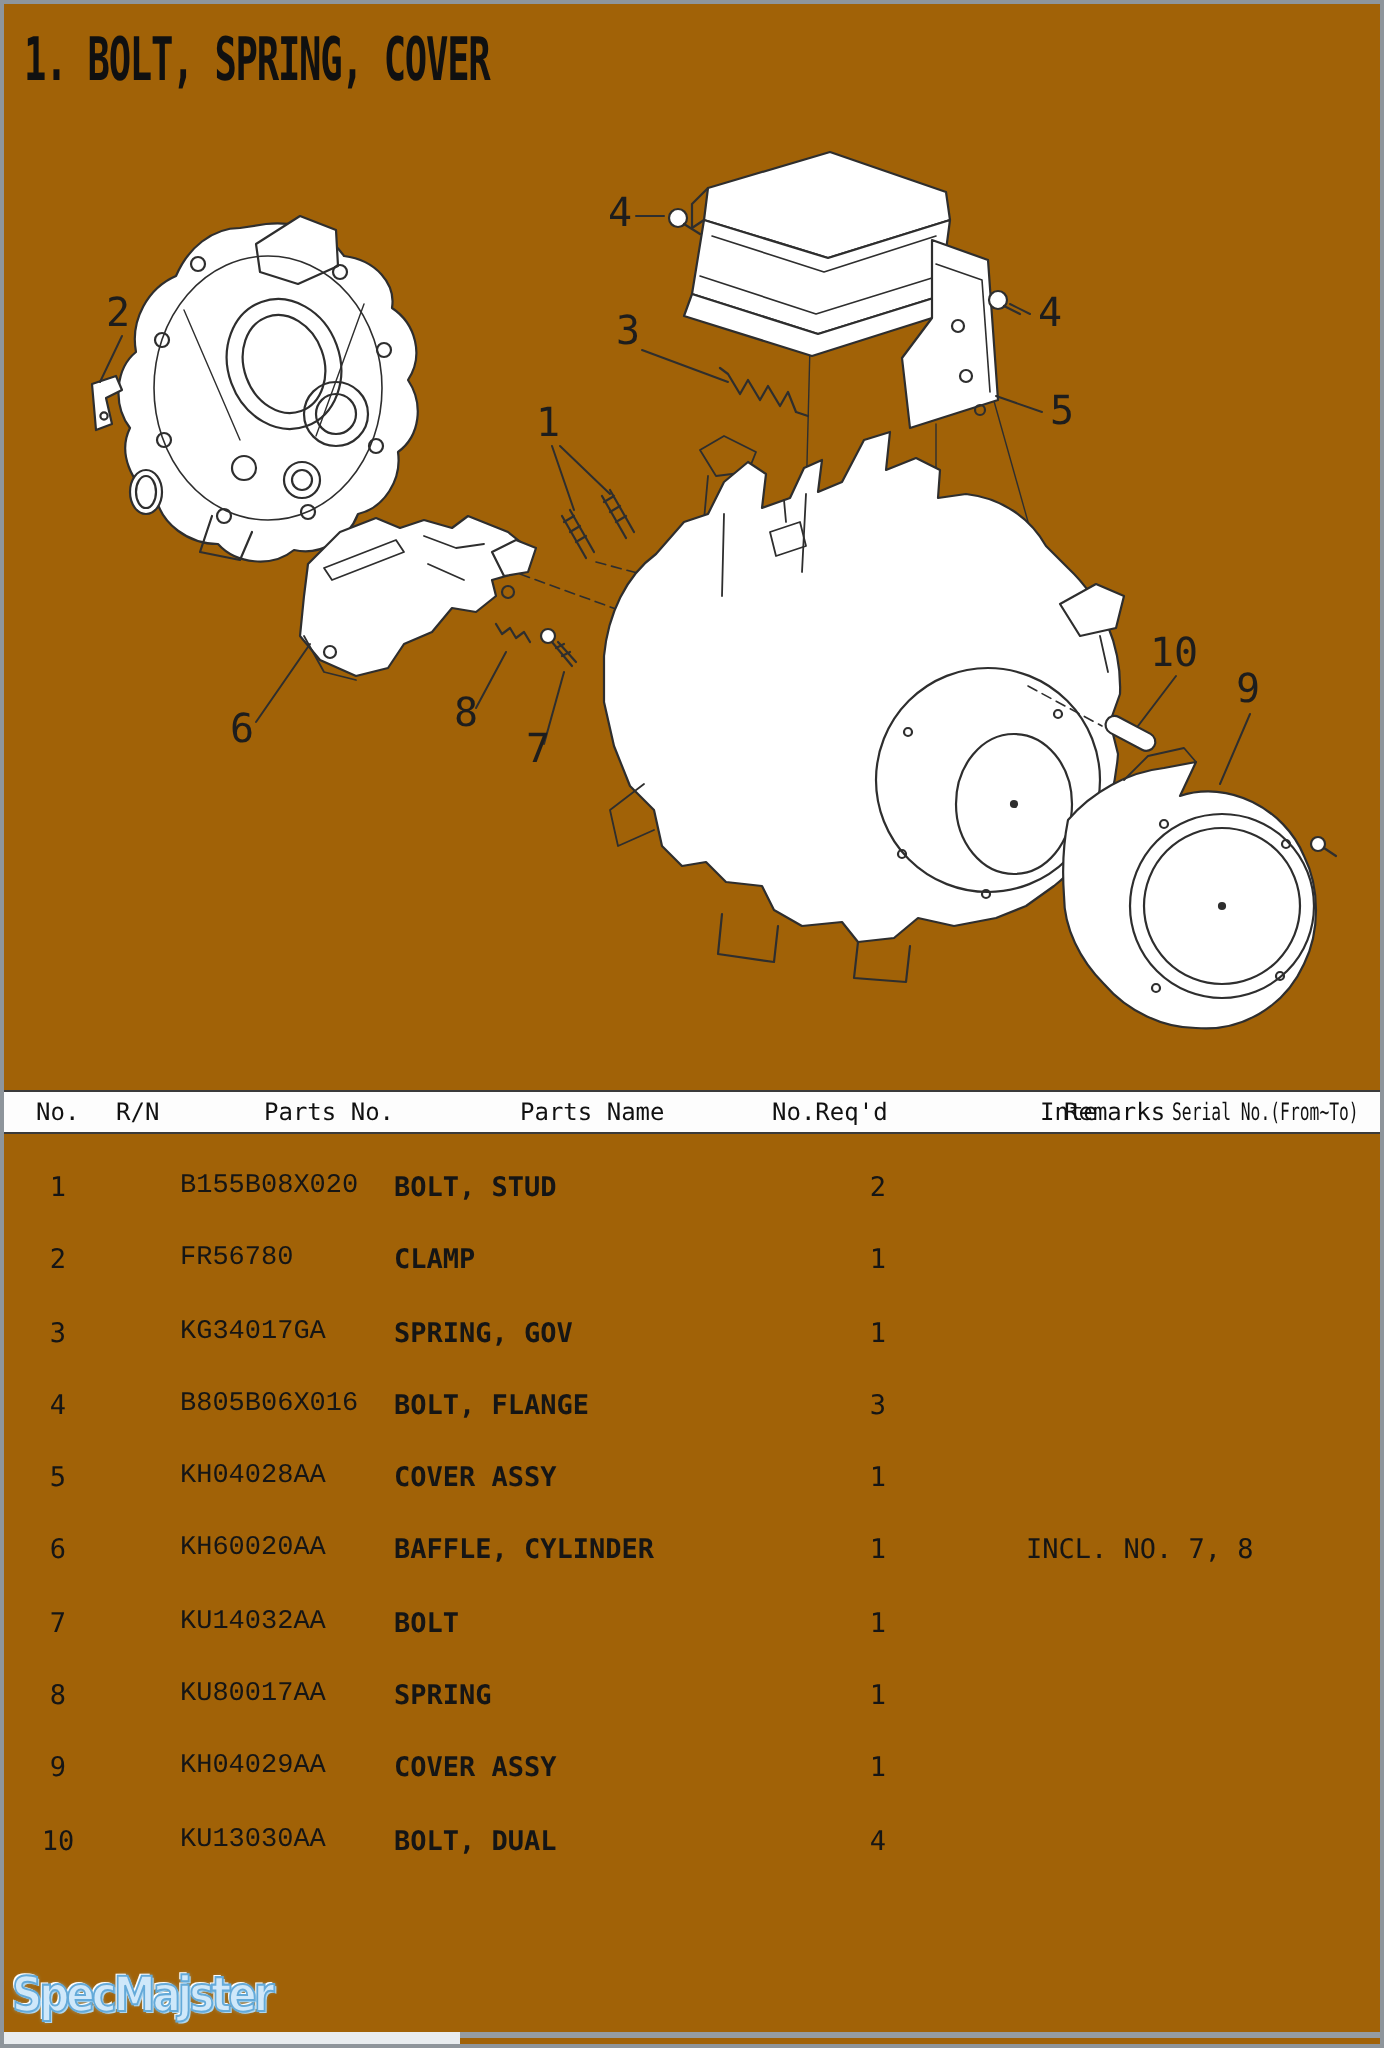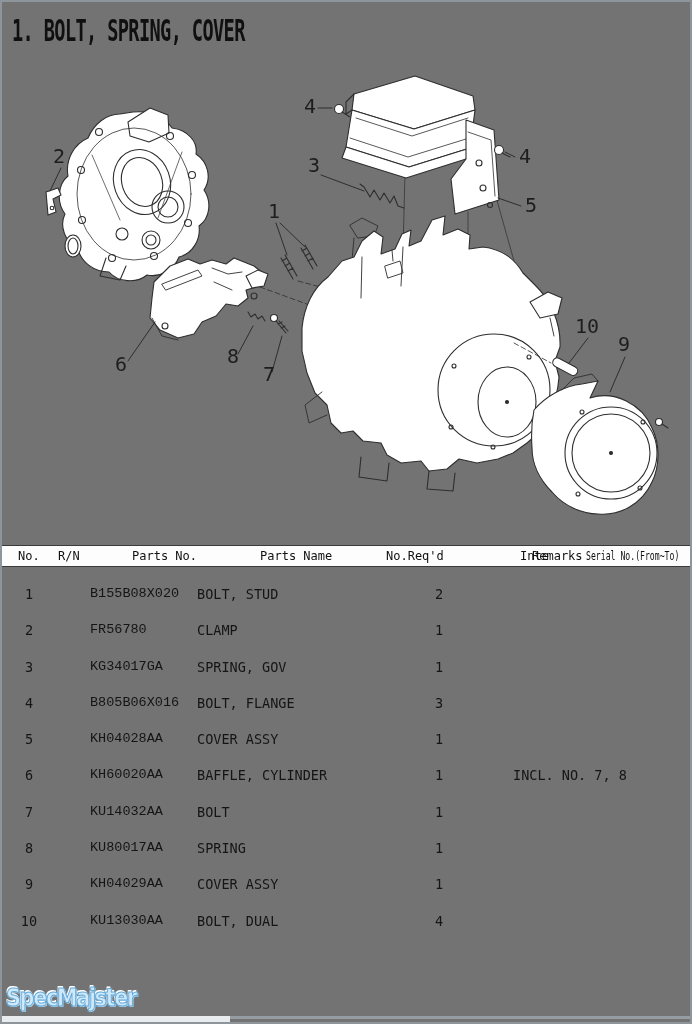--- a/index.html
+++ b/index.html
@@ -1,19 +1,19 @@
 <!DOCTYPE html>
 <html><head>
 <meta charset="utf-8">
 <style>
   html,body{margin:0;padding:0;background:#f2f2f2;}
   .page{
     position:relative;
     width:692px;height:1024px;
-    background:#737373;
+    background:#a16207;
     border:2px solid #8e959b;
     box-sizing:border-box;
     overflow:hidden;
     font-family:"DejaVu Sans Mono","Liberation Mono",monospace;
     color:#1b1b1b;
   }
   .title{
     position:absolute;left:10px;top:12px;
     font:700 30px/1.1 "DejaVu Sans Mono","Liberation Mono",monospace;
     letter-spacing:-1px;white-space:nowrap;
@@ -35,21 +35,21 @@
     position:absolute;top:3px;font-size:12px;white-space:nowrap;color:#111;
   }
   .h-no{left:16px}.h-rn{left:56px}.h-pn{left:130px}.h-nm{left:258px}
   .h-rq{left:384px}.h-in{left:518px}.h-rm{left:530px}
   .h-sn{left:584px;transform:scaleX(0.68);transform-origin:0 0;}
   .tbody{position:absolute;left:0;top:575px;width:692px;}
   .trow{position:relative;height:36.3px;}
   .cell{position:absolute;top:9px;font-size:13.5px;white-space:nowrap;color:#151515;}
   .c-no{left:14px;width:26px;text-align:center;}
   .c-pn{left:88px;font-family:Liberation Mono, monospace;}
-  .c-nm{left:195px;}
+  .c-nm{left:195px;font-weight:bold;}
   .c-rq{left:424px;width:26px;text-align:center;}
   .c-rm{left:511px;}
   
   .watermark{
     position:absolute;left:4px;top:984px;
     font:700 21px/1 "DejaVu Sans","Liberation Sans",sans-serif;
     letter-spacing:-1.5px;white-space:nowrap;
     color:#cfe8fa;
     -webkit-text-stroke:0.9px #64aad9;
     text-shadow:1px 1px 0 #aed7f0, -1px -1px 0 #ffffff, 0 0 2px #8ec7ec;

